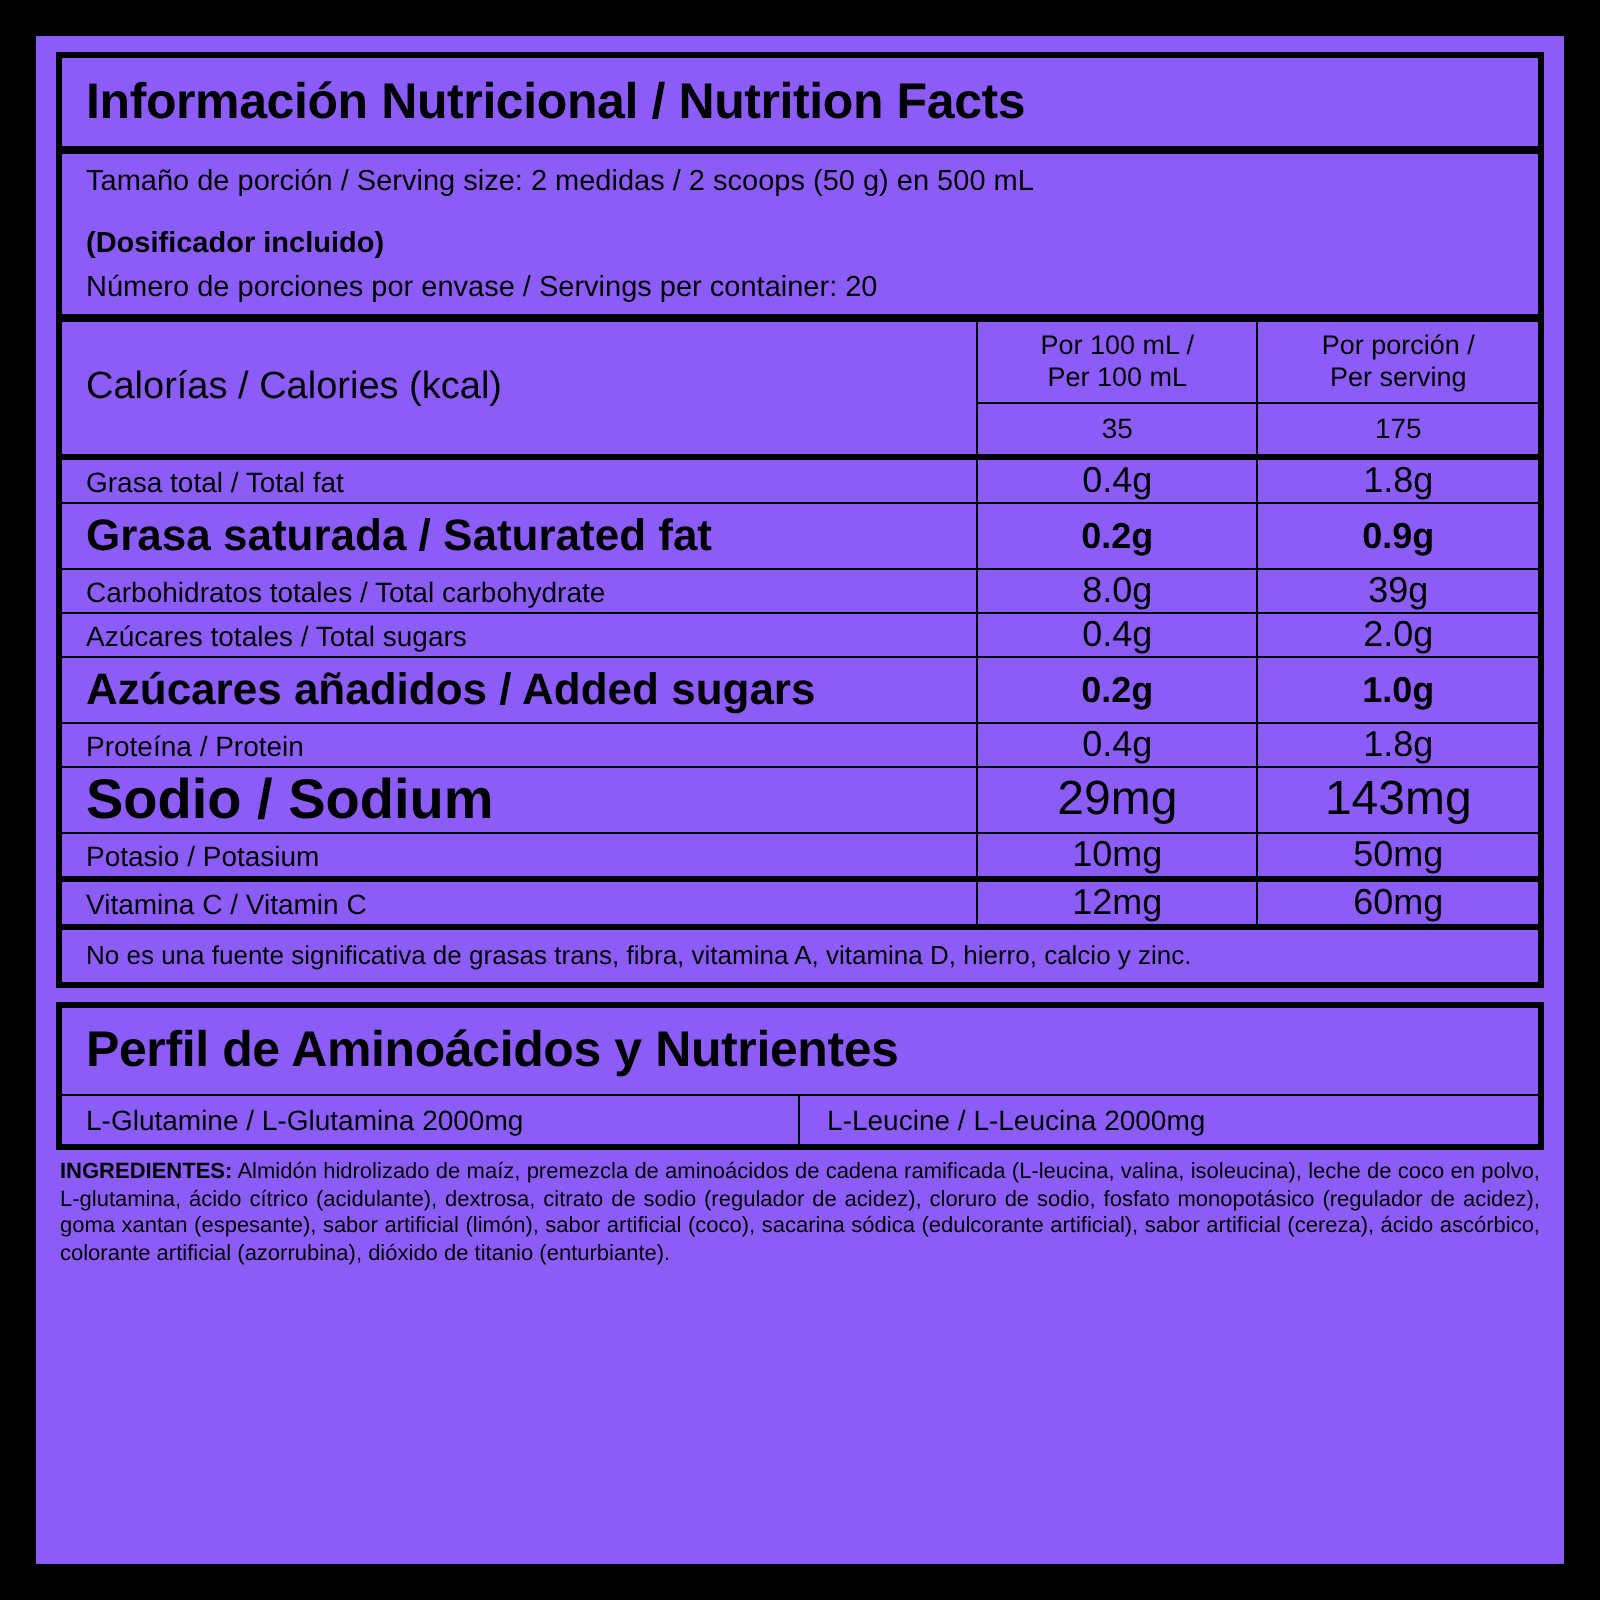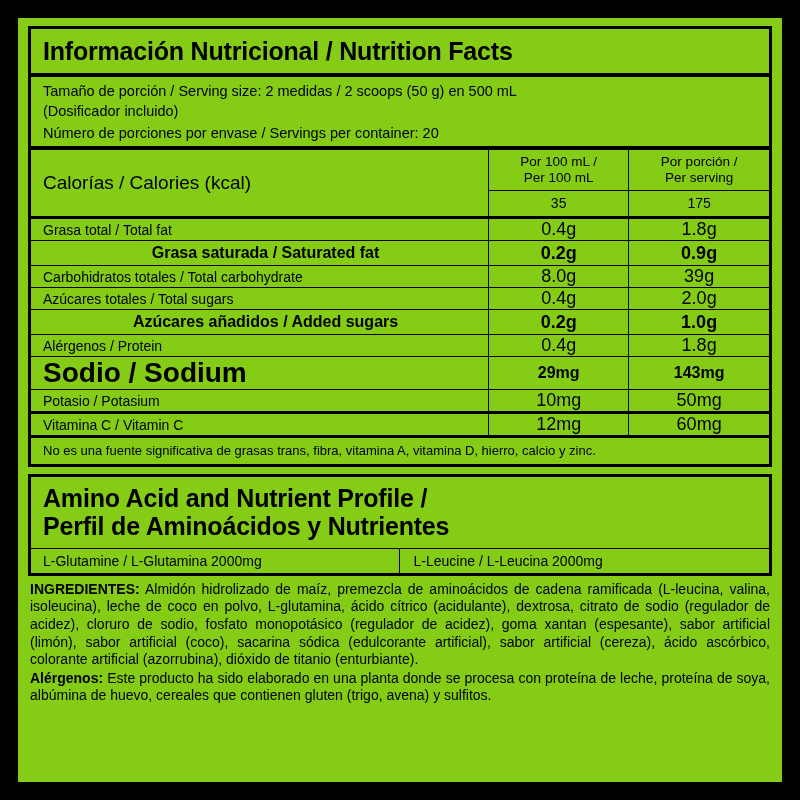--- a/index.html
+++ b/index.html
@@ -10,21 +10,21 @@
   body {
     width: 800px;
     height: 800px;
     font-family: "Liberation Sans", sans-serif;
     color: #000;
     overflow: hidden;
   }
   .page {
     width: 800px;
     height: 800px;
-    background: #84cc16;
+    background: #8b5cf6;
     box-sizing: border-box;
     border: 18px solid #000000;
     padding: 0;
     position: relative;
   }
   .inner {
     padding: 6px 10px 4px 10px;
     box-sizing: border-box;
     height: 100%;
   }
@@ -41,21 +41,21 @@
     padding: 8px 12px 7px 12px;
     letter-spacing: -0.2px;
   }
   .rule-thick { height: 4px; background: #000; }
 
   .serving {
     padding: 5px 12px 2px 12px;
     font-size: 14.5px;
     line-height: 1.28;
   }
-  .serving .line2 { margin-top: 1px; }
+  .serving .line2 { margin-top: 12px; font-weight: bold; }
   .servings-per {
     padding: 3px 12px 5px 12px;
     font-size: 14.5px;
   }
 
   table.nf {
     width: 100%;
     border-collapse: collapse;
     table-layout: fixed;
   }
@@ -97,37 +97,36 @@
   .row td.lab {
     padding-left: 12px;
     font-size: 14px;
   }
   .row td.val {
     text-align: center;
     font-size: 18px;
     border-left: 1px solid #000;
   }
   .row.bold td.lab {
-    font-size: 16px;
+    font-size: 22px;
     font-weight: bold;
     padding-top: 3px;
     padding-bottom: 3px;
-    text-align: center;
   }
   .row.bold td.val {
     font-size: 18px;
     font-weight: bold;
   }
   .row.big td.lab {
     font-size: 28px;
     font-weight: bold;
   }
   .row.big td.val {
-    font-size: 16px;
-    font-weight: bold;
+    font-size: 24px;
+    font-weight: normal;
   }
   .row.thickline td {
     border-top: 3px solid #000;
   }
   .footnote {
     font-size: 13px;
     padding: 5px 12px 4px 12px;
     border-top: 3px solid #000;
     line-height: 1.25;
   }
@@ -158,21 +157,21 @@
     padding: 4px 0 4px 12px;
     border-top: 1px solid #000;
   }
   table.amino td.right {
     border-left: 1px solid #000;
     padding-left: 14px;
   }
 
   
   .ingredients {
-    font-size: 14px;
+    font-size: 11px;
     line-height: 1.26;
     padding: 5px 2px 0 2px;
     text-align: justify;
   }
   .ingredients b { font-weight: bold; }
   .allergens { margin-top: 1px; }
 </style>
 </head>
 <body>
 
@@ -233,21 +232,21 @@
             <td class="lab">Azúcares totales / Total sugars</td>
             <td class="val">0.4g</td>
             <td class="val">2.0g</td>
           </tr>
           <tr class="row bold">
             <td class="lab">Azúcares añadidos / Added sugars</td>
             <td class="val">0.2g</td>
             <td class="val">1.0g</td>
           </tr>
           <tr class="row">
-            <td class="lab">Alérgenos / Protein</td>
+            <td class="lab">Proteína / Protein</td>
             <td class="val">0.4g</td>
             <td class="val">1.8g</td>
           </tr>
           <tr class="row big">
             <td class="lab">Sodio / Sodium</td>
             <td class="val">29mg</td>
             <td class="val">143mg</td>
           </tr>
           <tr class="row">
             <td class="lab">Potasio / Potasium</td>
@@ -260,38 +259,33 @@
             <td class="val">60mg</td>
           </tr>
         </tbody>
       </table>
 
       <div class="footnote">No es una fuente significativa de grasas trans, fibra, vitamina A, vitamina D, hierro, calcio y zinc.</div>
     </div>
 
     <div class="amino-panel">
       <div class="amino-title">
-        <span class="l1">Amino Acid and Nutrient Profile /</span>
         <span class="l2">Perfil de Aminoácidos y Nutrientes</span>
       </div>
       <table class="amino">
         <tbody>
           <tr>
             <td>L-Glutamine / L-Glutamina 2000mg</td>
             <td class="right">L-Leucine / L-Leucina 2000mg</td>
           </tr>
         </tbody>
       </table>
     </div>
 
     <div class="ingredients">
       <div>
         <b>INGREDIENTES:</b>
         <span>Almidón hidrolizado de maíz, premezcla de aminoácidos de cadena ramificada (L-leucina, valina, isoleucina), leche de coco en polvo, L-glutamina, ácido cítrico (acidulante), dextrosa, citrato de sodio (regulador de acidez), cloruro de sodio, fosfato monopotásico (regulador de acidez), goma xantan (espesante), sabor artificial (limón),  sabor artificial  (coco), sacarina sódica (edulcorante artificial), sabor artificial (cereza), ácido ascórbico, colorante artificial (azorrubina),  dióxido de titanio (enturbiante).</span>
       </div>
-      <div class="allergens">
-        <b>Alérgenos:</b>
-        <span>Este producto ha sido elaborado en una planta donde se procesa con proteína de leche, proteína de soya,  albúmina de huevo, cereales que contienen gluten (trigo, avena) y sulfitos.</span>
-      </div>
     </div>
 
   </div>
 </div>
 
 </body></html>

